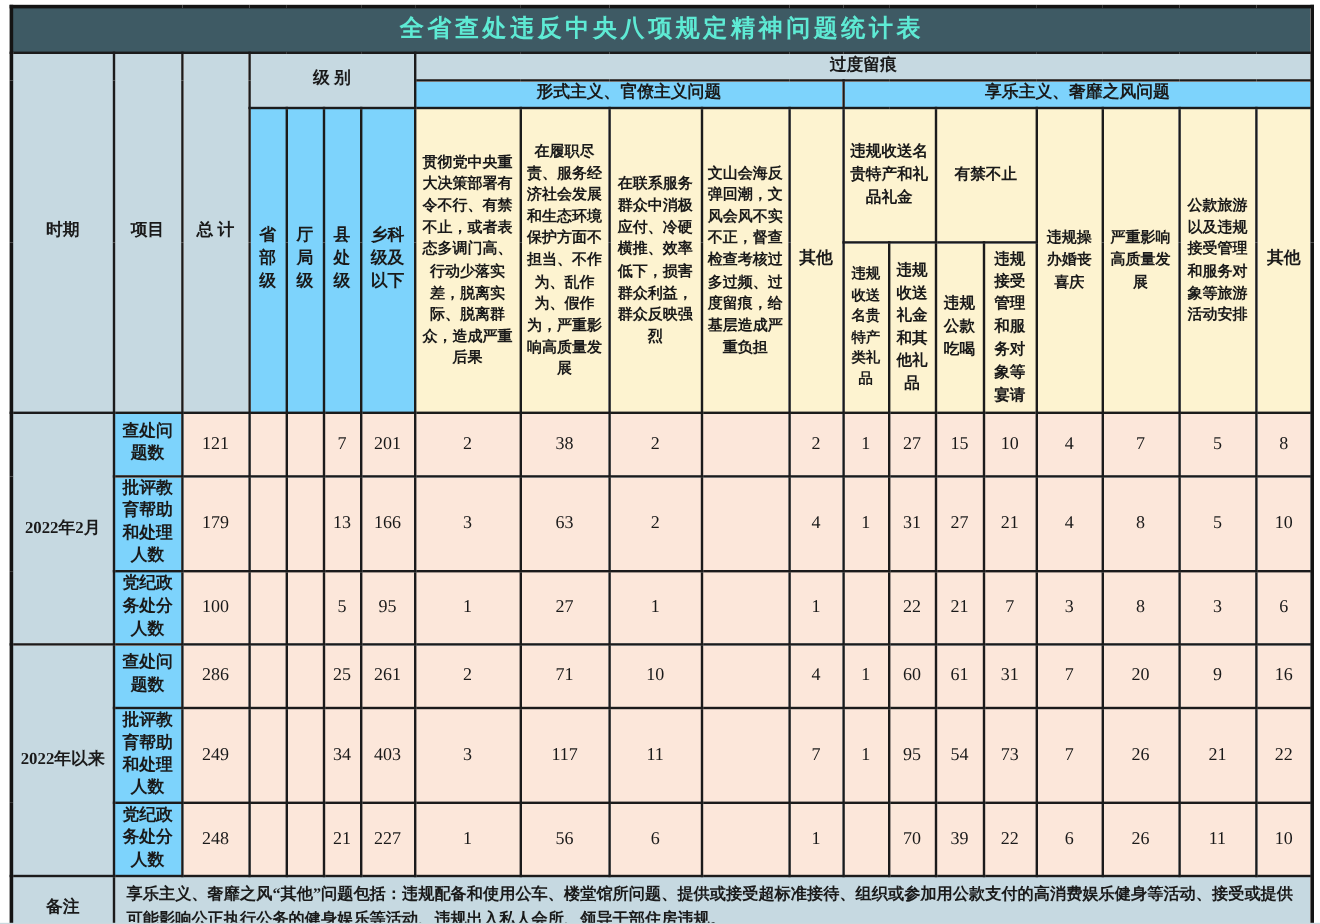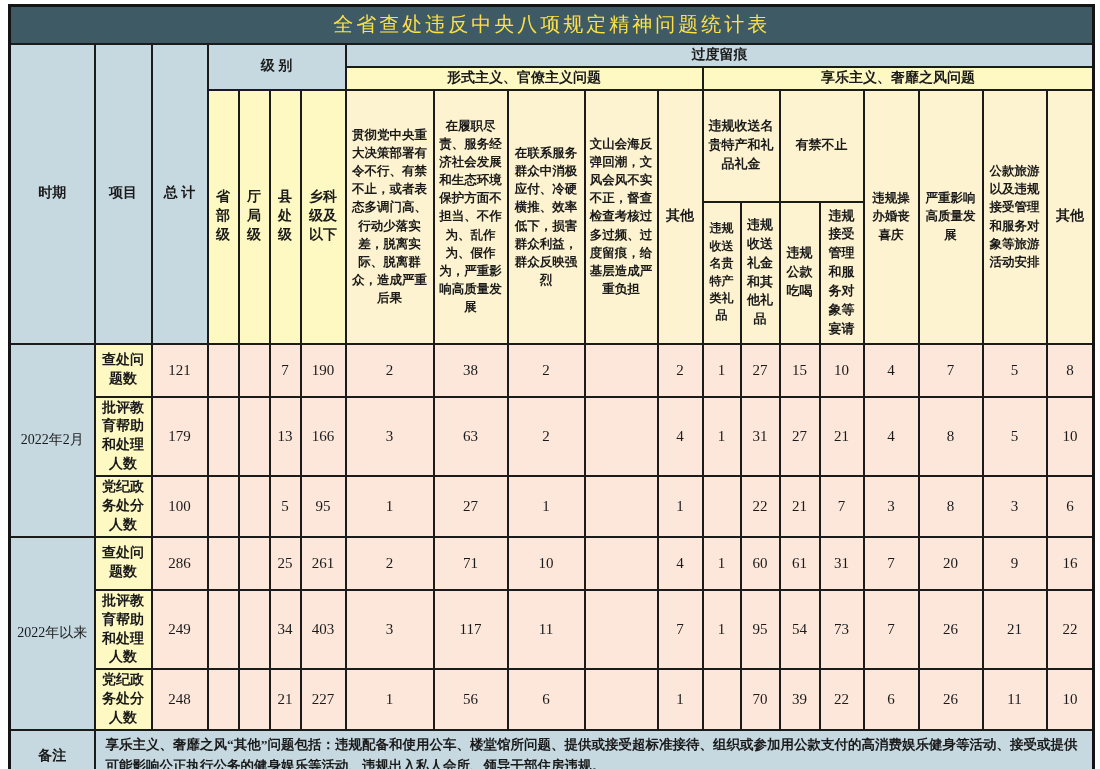--- a/index.html
+++ b/index.html
@@ -3,31 +3,31 @@
 <meta charset="utf-8">
 <style>
   * { box-sizing: border-box; margin: 0; padding: 0; }
   html, body { width: 1100px; height: 770px; background: #ffffff; overflow: hidden;
     font-family: "Liberation Serif", "DejaVu Serif", serif; color: #1a1a1a; }
   .page { position: relative; width: 1100px; height: 770px; background: #fff; }
   table.stat { border-collapse: collapse; table-layout: fixed; width: 1084px;
     margin: 4px 0 0 8px; border: 3px solid #141414; }
   th, td { border: 2px solid #1b1b1b; text-align: center; vertical-align: middle;
     padding: 1px 2px; overflow: hidden; word-break: break-all; }
-  .title-cell { background: #3e5a64; color: #fde047; font-size: 20px; font-weight: 400;
+  .title-cell { background: #3e5a64; color: #5eead4; font-size: 20px; font-weight: 700;
     letter-spacing: 3px; height: 38px; }
   .blue { background: #c6d9e1; }
-  .green { background: #fef9c3; }
+  .green { background: #7dd3fc; }
   .yellow { background: #fdf3d0; }
   .pink { background: #fce7da; }
   th { font-weight: 700; font-size: 14px; line-height: 1.35; }
   th.yellow { font-size: 12.5px; font-weight: 700; line-height: 1.45; padding: 2px 3px; }
   td.num { font-size: 15px; font-weight: 400; }
   td.rowlabel { font-weight: 700; font-size: 14px; line-height: 1.35; }
-  td.period { font-weight: 400; font-size: 14px; }
+  td.period { font-weight: 700; font-size: 14px; }
   td.remark-text { text-align: left; font-size: 13.5px; font-weight: 700;
     line-height: 1.55; padding: 4px 10px; }
   td.remark-label, td.source-label { font-weight: 700; font-size: 14px; }
   .bottom-strip { position: absolute; left: 0; top: 765px; width: 1100px; height: 3px;
     background: #ccd9de; }
 </style>
 </head>
 <body>
 
 <div class="page">
@@ -98,21 +98,21 @@
     <th class="yellow" style="font-size:13px">违规接受管理和服务对象等宴请</th>
   </tr>
 
   <tr style="height:53px">
     <td class="blue period" rowspan="3">2022年2月</td>
     <td class="green rowlabel">查处问题数</td>
     <td class="pink num">121</td>
     <td class="pink num"></td>
     <td class="pink num"></td>
     <td class="pink num">7</td>
-    <td class="pink num">190</td>
+    <td class="pink num">201</td>
     <td class="pink num">2</td>
     <td class="pink num">38</td>
     <td class="pink num">2</td>
     <td class="pink num"></td>
     <td class="pink num">2</td>
     <td class="pink num">1</td>
     <td class="pink num">27</td>
     <td class="pink num">15</td>
     <td class="pink num">10</td>
     <td class="pink num">4</td>

